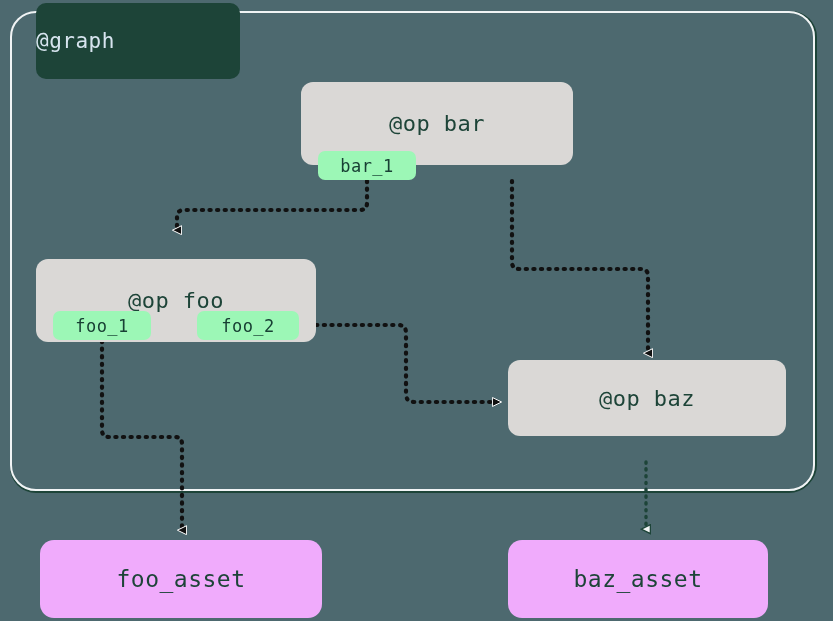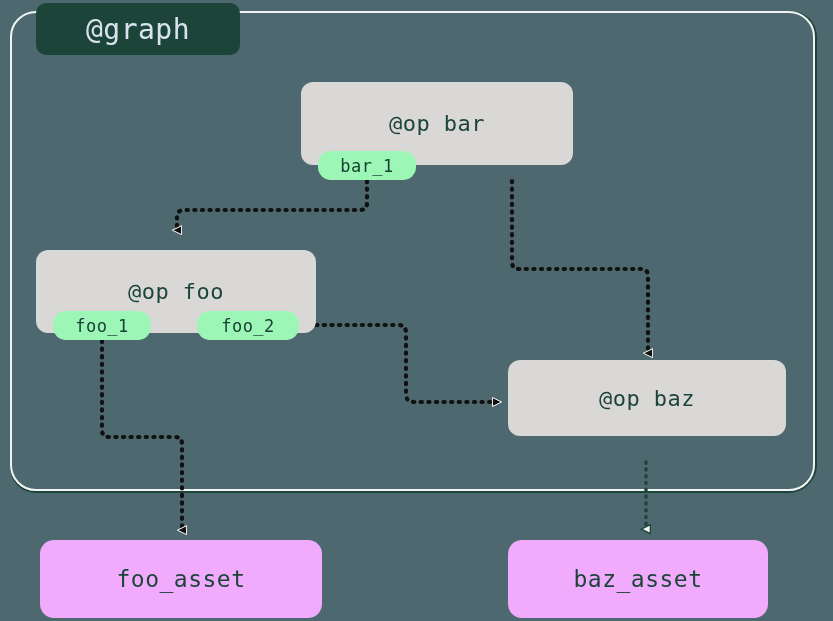--- a/index.html
+++ b/index.html
@@ -38,28 +38,27 @@
     border: 2px solid #f1f4f5;
     border-radius: 26px;
     box-sizing: border-box;
     box-shadow: 0 2px 0 0 #1d4438, 2px 0 0 0 #1d4438;
   }
   .graph-label {
     position: absolute;
     left: 36px;
     top: 3px;
     width: 204px;
-    height: 52px;
+    height: 76px;
     background: #1d4438;
     border-radius: 10px;
     display: flex;
     align-items: center;
-    justify-content: center;
     color: #d7e4ef;
-    font-size: 28px;
+    font-size: 21px;
     letter-spacing: 0.5px;
   }
 
   
   .op-node {
     position: absolute;
     background: #dad8d6;
     border-radius: 12px;
     box-sizing: border-box;
     display: flex;
@@ -69,21 +68,21 @@
   .op-title {
     color: #1d4438;
     font-size: 22px;
     letter-spacing: 0.5px;
   }
 
   
   .port {
     position: absolute;
     background: #9cf7b6;
-    border-radius: 13px;
+    border-radius: 7px;
     height: 29px;
     display: flex;
     align-items: center;
     justify-content: center;
     color: #184034;
     font-size: 17px;
     letter-spacing: 0.5px;
     box-sizing: border-box;
   }
 
@@ -138,21 +137,21 @@
     <span>@graph</span>
   </div>
 
   <div class="op-node" style="left:301px; top:82px; width:272px; height:83px;">
     <span class="op-title">@op bar</span>
   </div>
   <div class="port" style="left:318px; top:151px; width:98px;">
     <span>bar_1</span>
   </div>
 
-  <div class="op-node" style="left:36px; top:250px; width:280px; height:83px;">
+  <div class="op-node" style="left:36px; top:259px; width:280px; height:83px;">
     <span class="op-title">@op foo</span>
   </div>
   <div class="port" style="left:53px; top:311px; width:98px;">
     <span>foo_1</span>
   </div>
   <div class="port" style="left:197px; top:311px; width:102px;">
     <span>foo_2</span>
   </div>
 
   <div class="op-node" style="left:508px; top:360px; width:278px; height:76px;">

